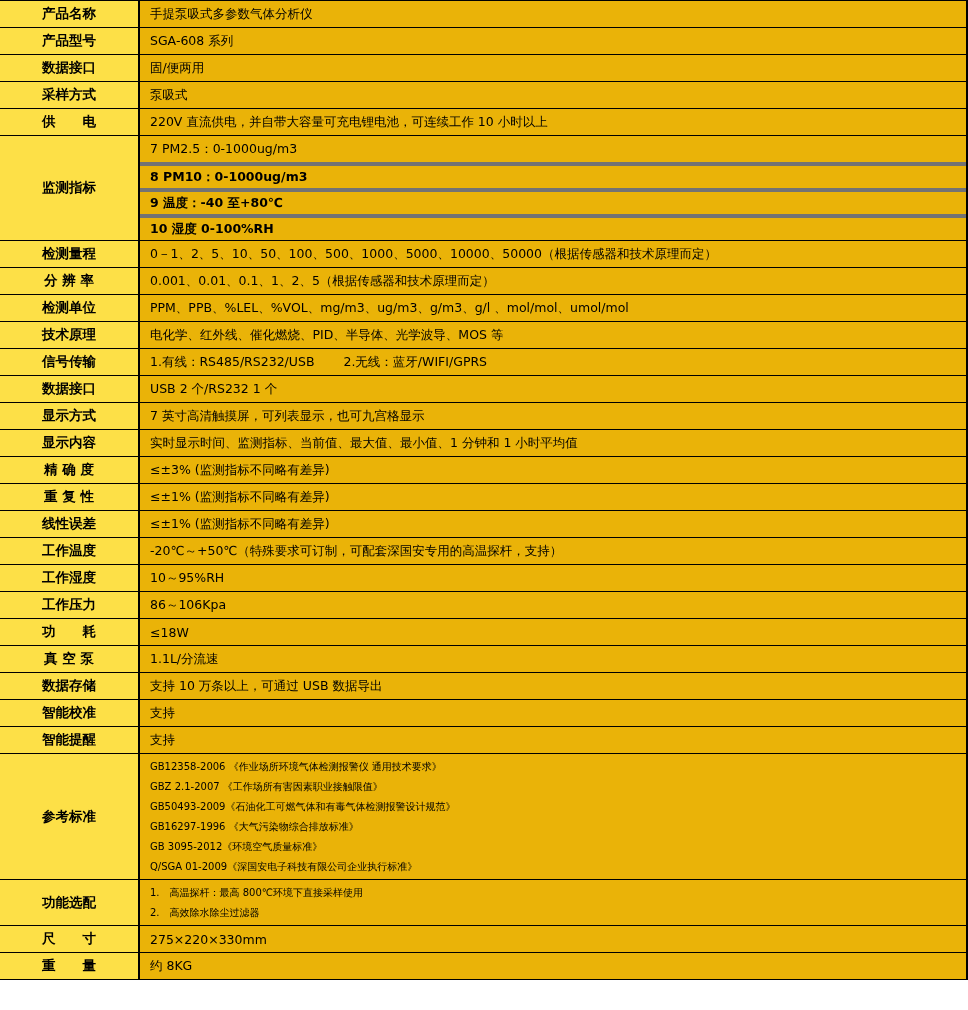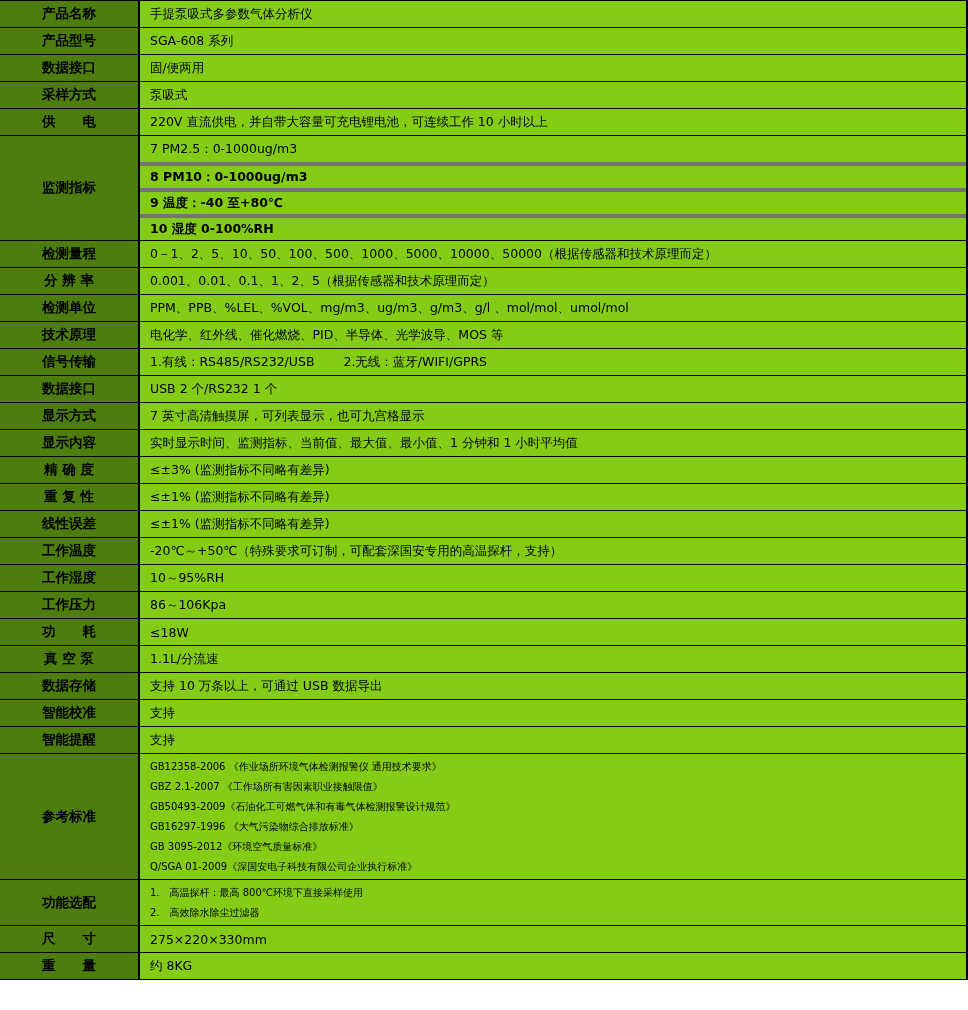--- a/index.html
+++ b/index.html
@@ -1,23 +1,23 @@
 <!DOCTYPE html>
 <html><head>
 <meta charset="utf-8">
 <style>
   html,body{margin:0;padding:0;background:#ffffff;color:#000;
     font-family:"DejaVu Sans","Liberation Sans",sans-serif;}
   .spec-table{width:968px;box-sizing:border-box;border-top:1px solid #000;
     border-right:2px solid #000;}
   .spec-row{display:flex;border-bottom:1px solid #000;box-sizing:border-box;}
-  .spec-label{flex:0 0 140px;width:140px;background:#4d7c0f;border-right:2px solid #000;
+  .spec-label{flex:0 0 140px;width:140px;background:#fde047;border-right:2px solid #000;
     display:flex;align-items:center;justify-content:center;text-align:center;
     font-weight:bold;font-size:13.5px;box-sizing:border-box;white-space:pre-wrap;}
-  .spec-values{flex:1;background:#84cc16;display:flex;flex-direction:column;
+  .spec-values{flex:1;background:#eab308;display:flex;flex-direction:column;
     justify-content:center;min-width:0;}
   .spec-vcell{min-height:26px;display:flex;align-items:center;
     padding:0 8px 0 10px;font-size:12.5px;white-space:pre-wrap;box-sizing:border-box;}
   .spec-vcell + .spec-vcell{border-top:4px solid #737373;font-weight:bold;}
   .spec-linescell{padding:3px 8px 2px 10px;}
   .spec-line{line-height:20px;font-size:10px;white-space:pre-wrap;}
 </style>
 </head>
 <body>
 

